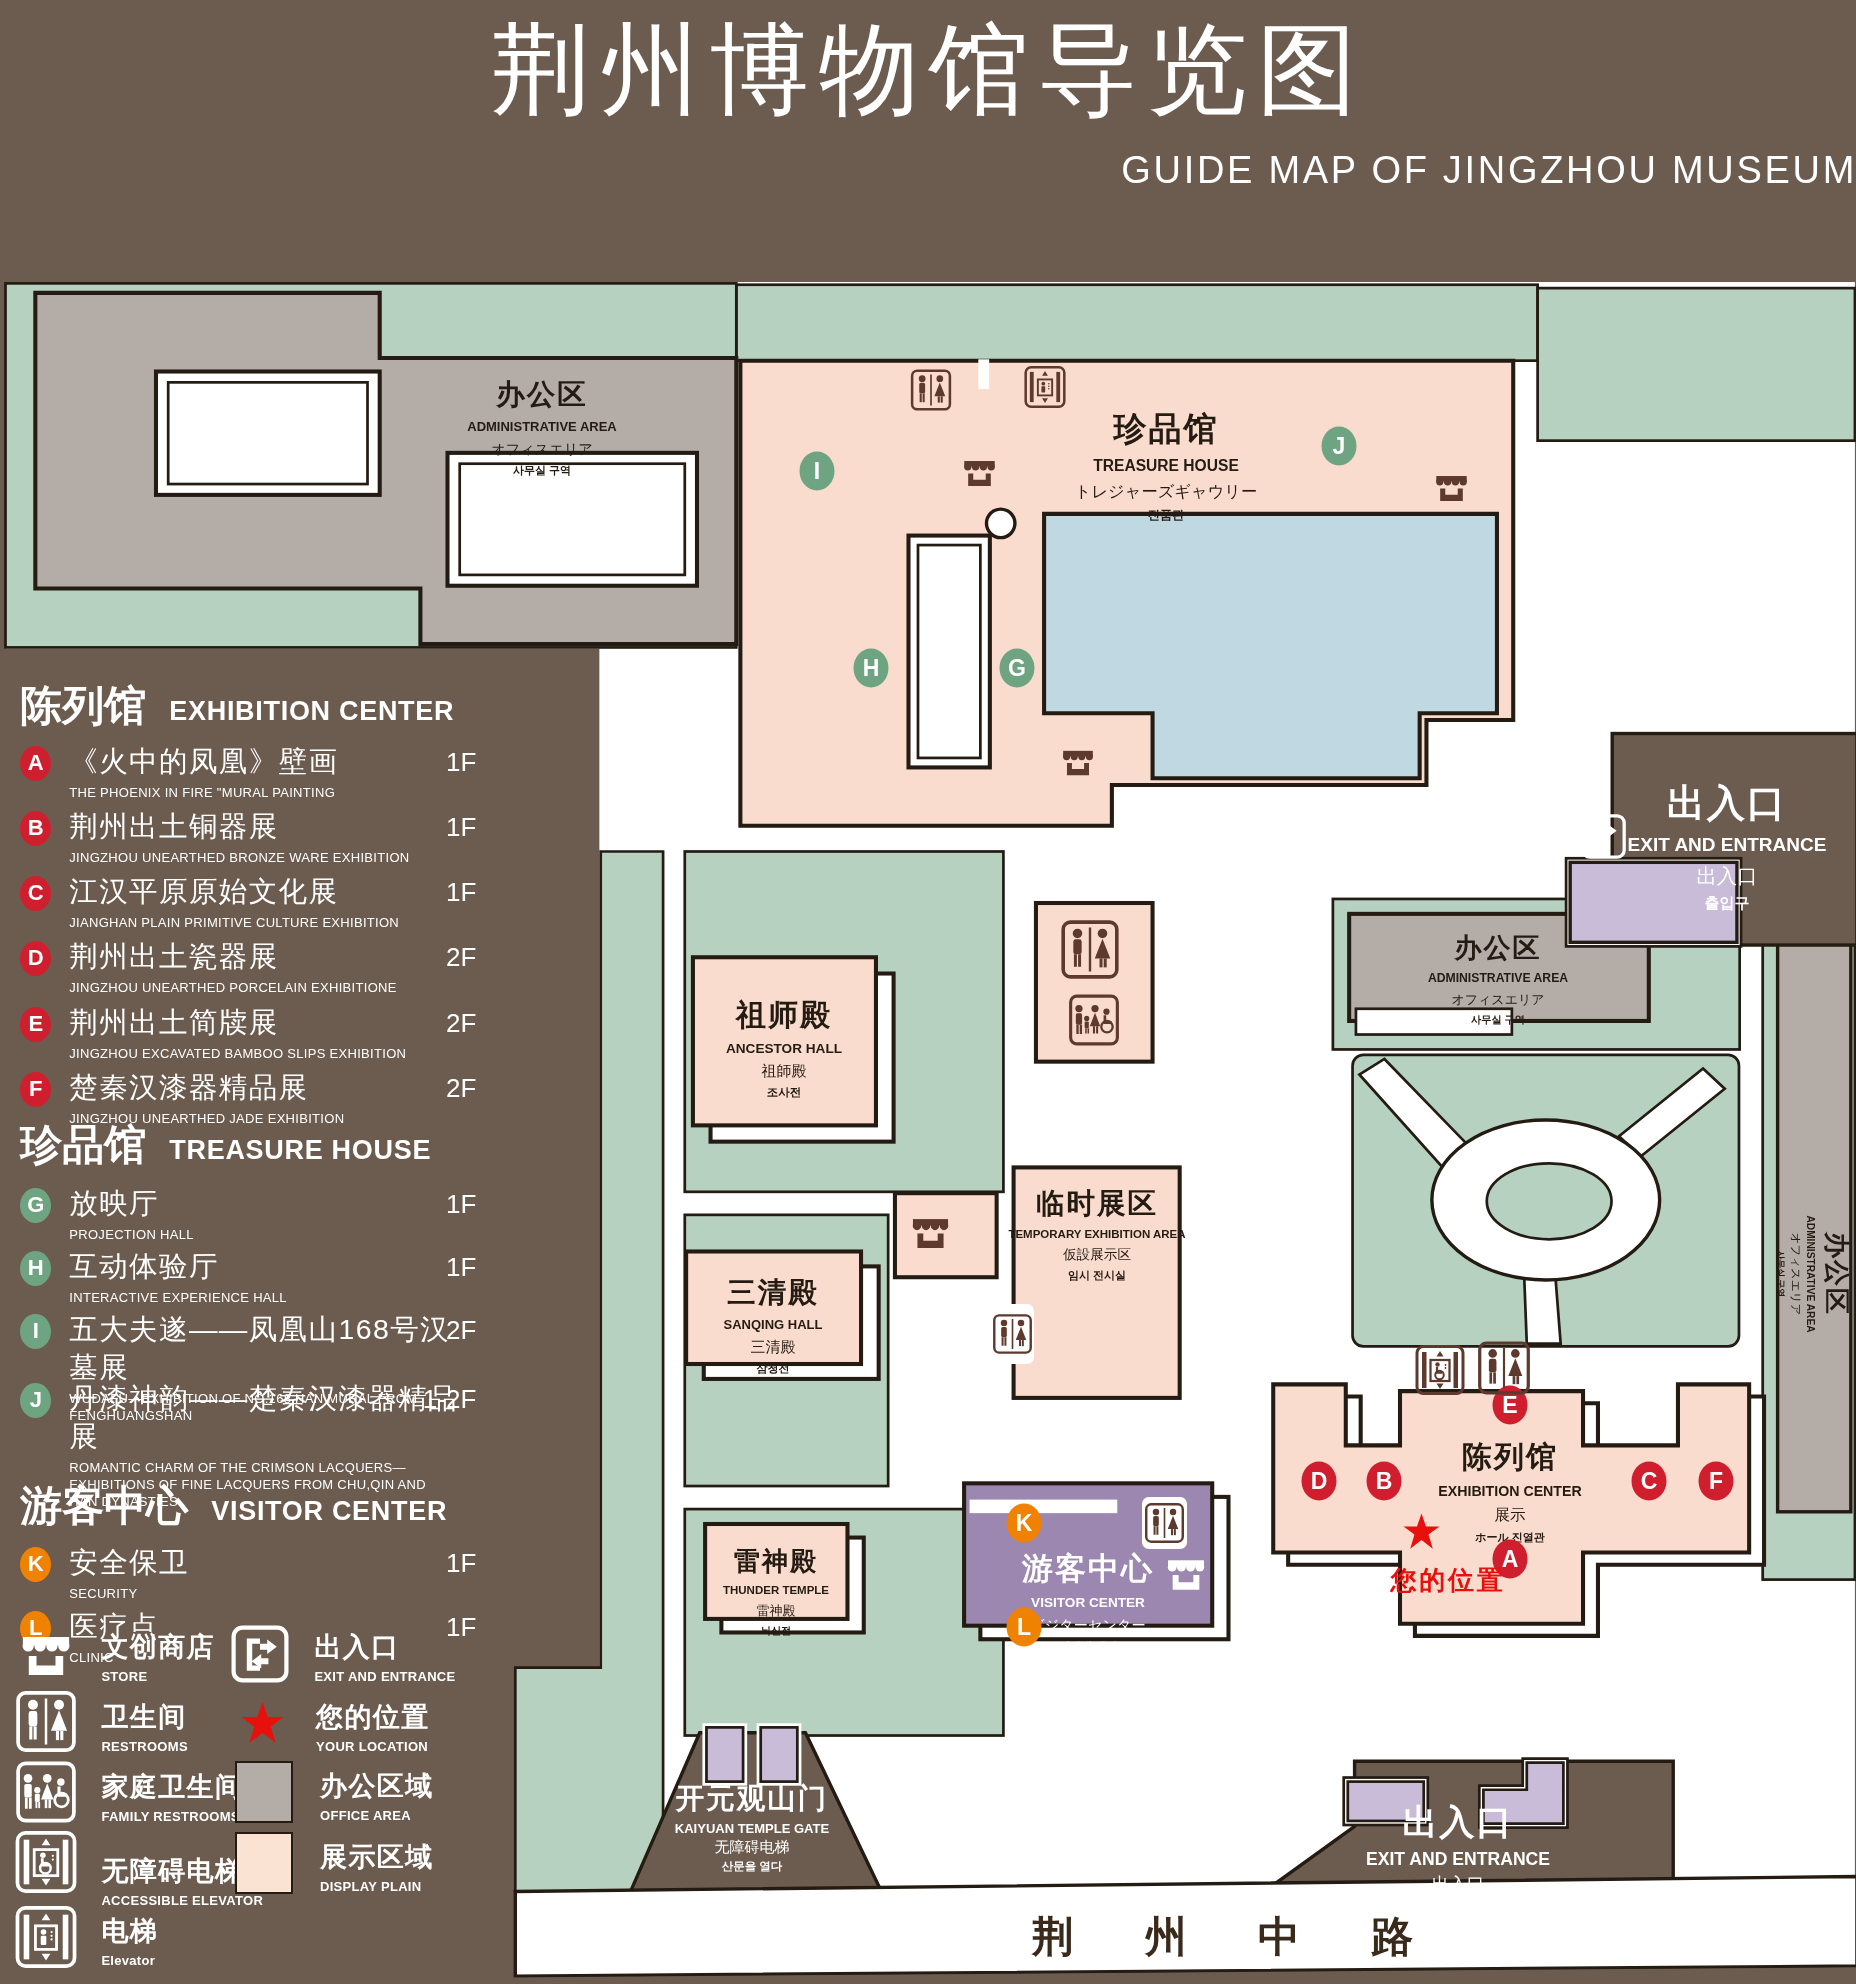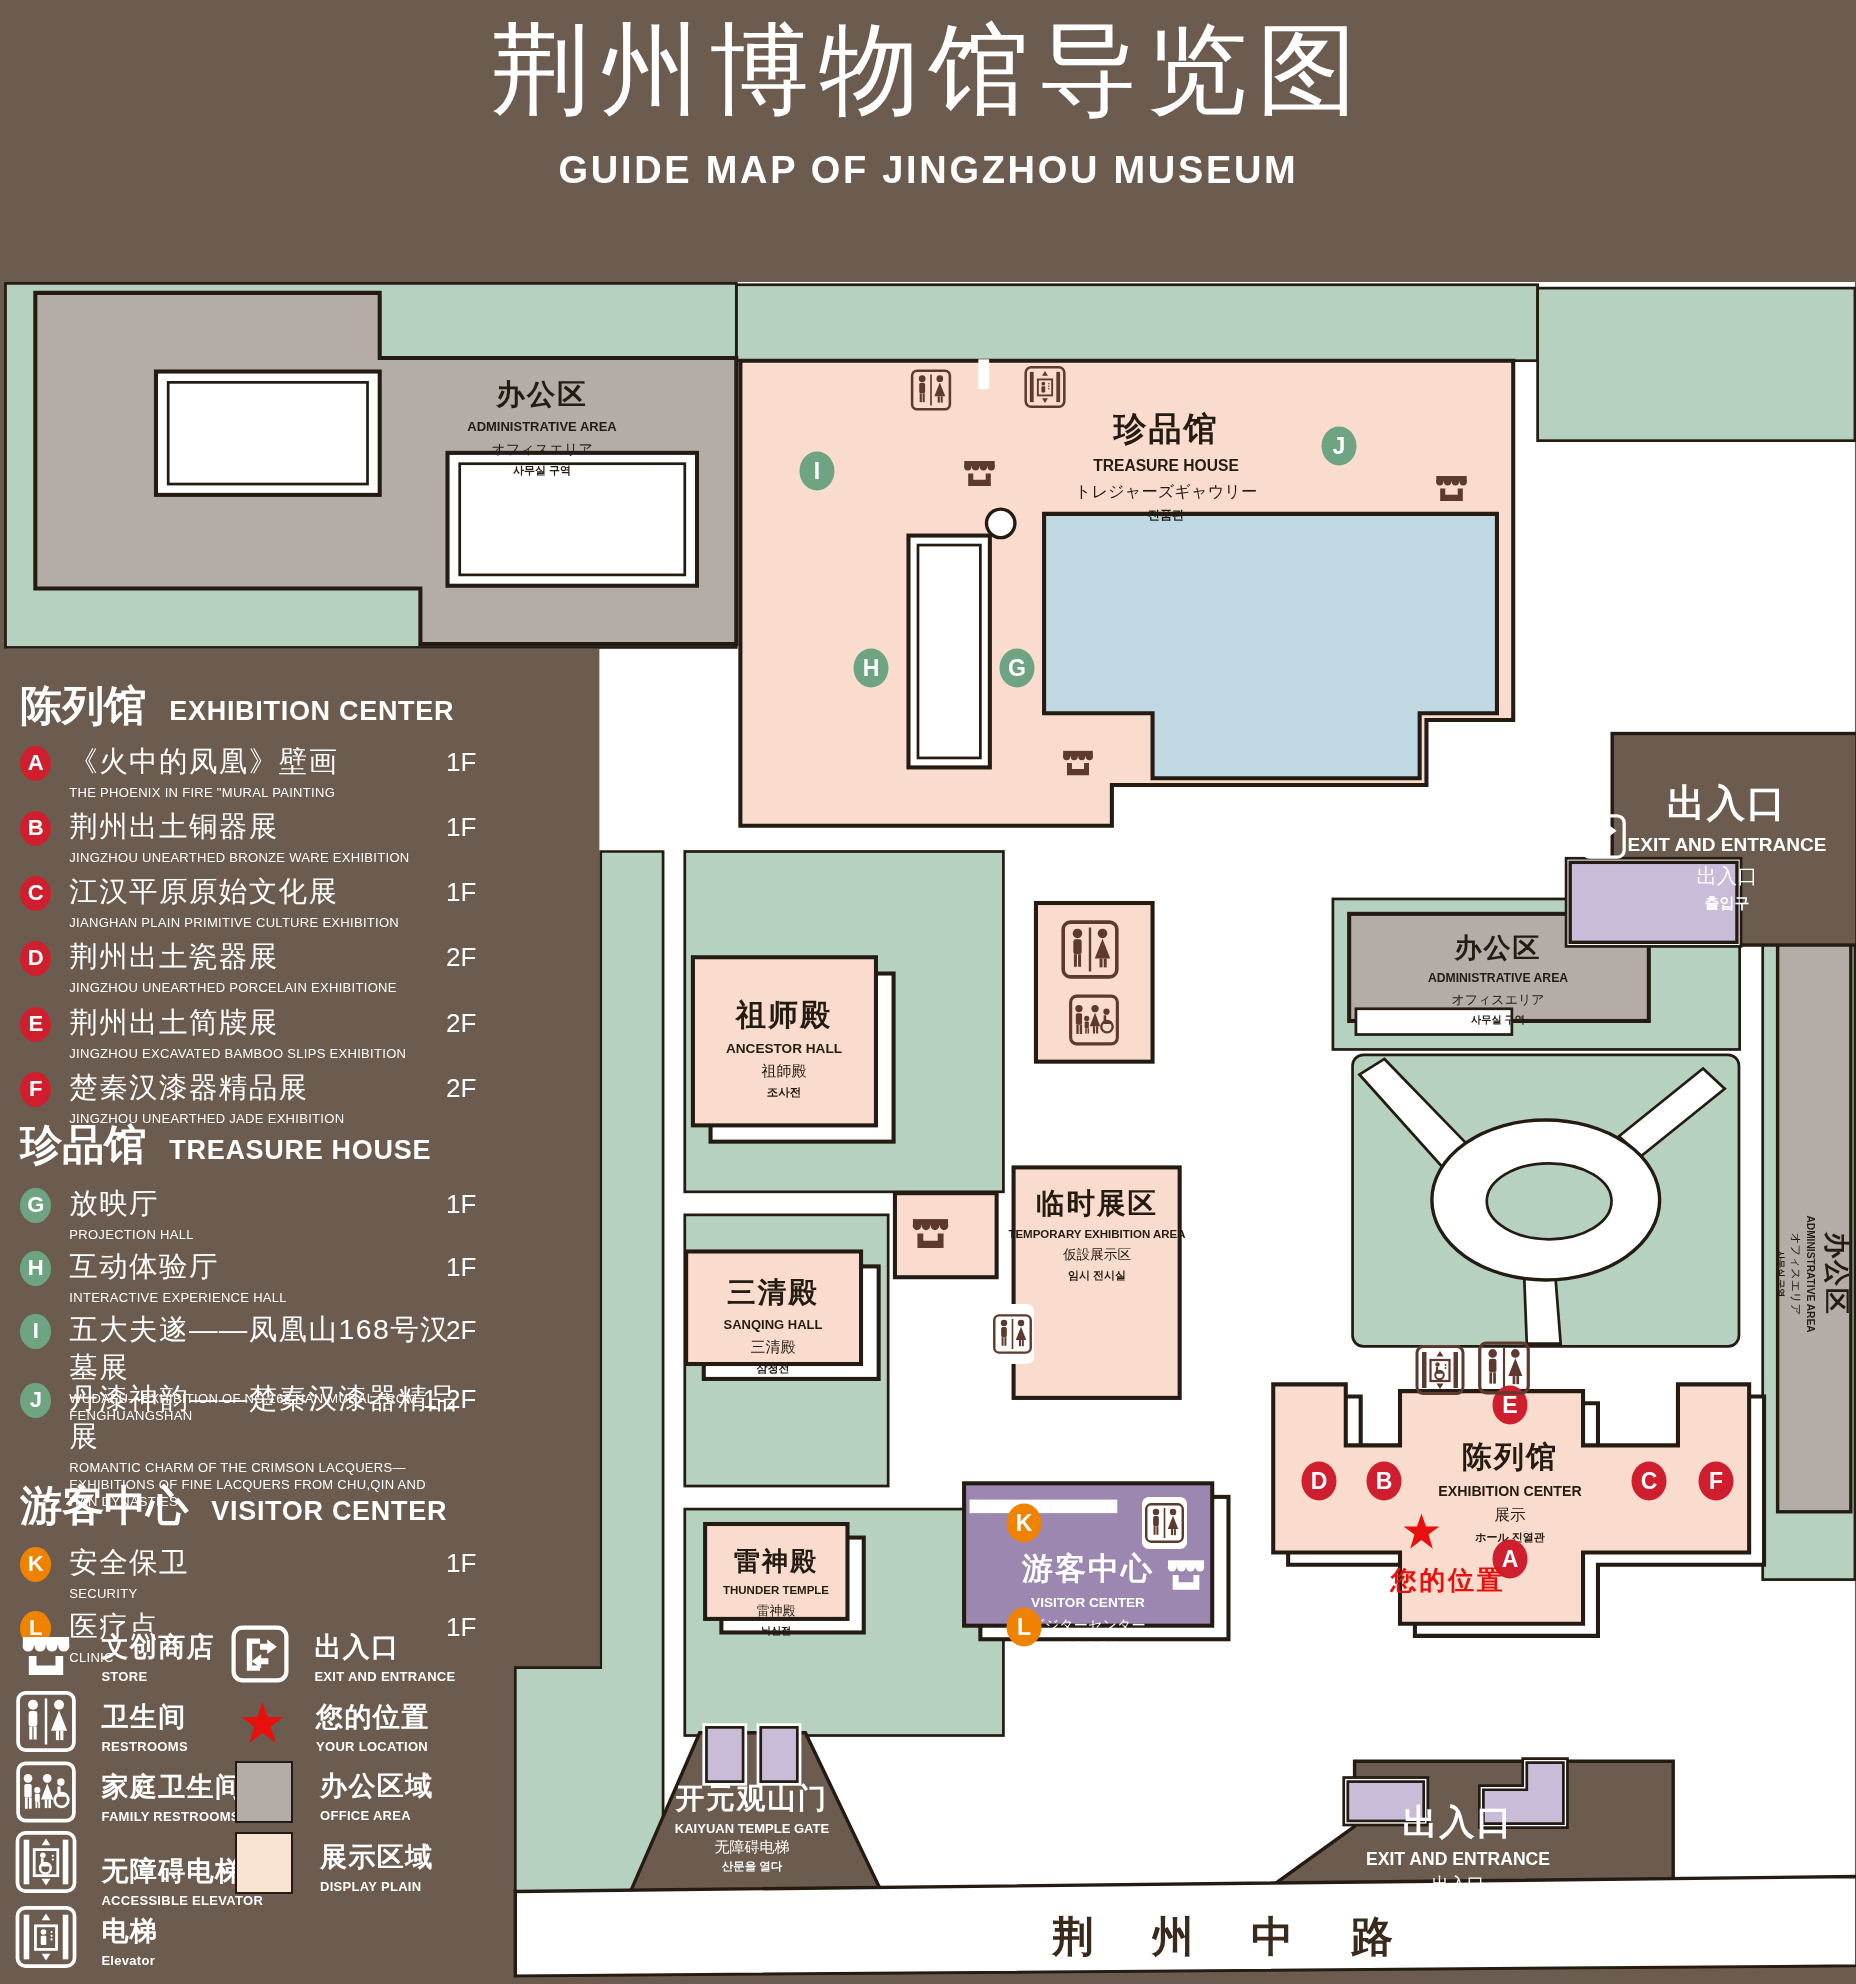--- a/index.html
+++ b/index.html
@@ -1,20 +1,20 @@
 <!DOCTYPE html>
 <html style="font-size:11px"><head>
 <meta charset="utf-8">
 <style>
   html,body{margin:0;padding:0;}
   body{width:1857px;height:1985px;background:#6c5c4f;font-family:"Liberation Sans","DejaVu Sans",sans-serif;overflow:hidden;}
   #stage{position:relative;width:1857px;height:1985px;}
   
   #title{position:absolute;top:4.1px;left:0;width:100%;text-align:center;color:#fff;font-size:100px;font-weight:normal;letter-spacing:9.5px;}
-  #subtitle{position:absolute;top:149px;left:0;width:100%;text-align:center;color:#fff;font-size:38px;font-weight:bold;letter-spacing:2.7px;}
+  #subtitle{position:absolute;top:149px;left:0;width:100%;text-align:right;color:#fff;font-size:38px;font-weight:normal;letter-spacing:2.7px;}
   
   .sec-h{position:absolute;left:20.3px;display:flex;align-items:baseline;gap:23px;color:#fff;white-space:nowrap;}
   .sec-zh{font-size:42px;font-weight:bold;}
   .sec-en{font-size:27px;font-weight:bold;letter-spacing:0.7px;}
   .leg-item{position:absolute;left:20.3px;width:456px;color:#fff;}
   .leg-dot{position:absolute;left:0;top:2.7px;width:31px;height:35px;border-radius:50%;display:flex;align-items:center;justify-content:center;color:#fff;font-size:22px;font-weight:bold;}
   .dot-red{background:#cf1f2e;} .dot-green{background:#6fa483;} .dot-orange{background:#ef8200;}
   .leg-txt{margin-left:49px;}
   .leg-zh{font-size:28.5px;letter-spacing:1.4px;}
   .leg-en{font-size:13px;margin-top:4.1px;letter-spacing:0.3px;line-height:1.3;max-width:380px;}
@@ -31,21 +31,21 @@
   .blabel.light{color:#fff;}
   .l-zh{font-size:30px;font-weight:bold;letter-spacing:2px;}
   .l-en{font-size:13.6px;font-weight:bold;margin-top:5.4px;}
   .l-ja{font-size:15px;margin-top:5.4px;}
   .l-ko{font-size:11.5px;font-weight:bold;margin-top:4.1px;}
   .marker{position:absolute;width:35px;height:39px;border-radius:50%;transform:translate(-50%,-50%);display:flex;align-items:center;justify-content:center;color:#fff;font-size:23px;font-weight:bold;}
   .mk-red{background:#cf1f2e;} .mk-green{background:#6fa483;} .mk-orange{background:#ef8200;}
   .micon{position:absolute;}
   .white-plate{position:absolute;background:#fff;border-radius:6.8px;}
   #your-loc-txt{position:absolute;transform:translateX(-50%);color:#e8100c;font-size:26px;font-weight:bold;letter-spacing:2.7px;}
-  #road-txt{position:absolute;transform:translateX(-50%);color:#3a2a1b;font-size:42px;font-weight:bold;letter-spacing:23px;white-space:nowrap;}
+  #road-txt{position:absolute;transform:translateX(-50%);color:#3a2a1b;font-size:42px;font-weight:bold;letter-spacing:23px;white-space:nowrap;font-family:Liberation Mono, monospace;}
   .vlabel{position:absolute;transform:translate(-50%,-50%) rotate(90deg);text-align:center;color:#241b13;white-space:nowrap;}
   svg.shapes{position:absolute;left:0;top:0;}
 </style>
 </head>
 <body>
 
 <div id="stage">
 
   <svg width="0" height="0" style="position:absolute">
     <defs>

